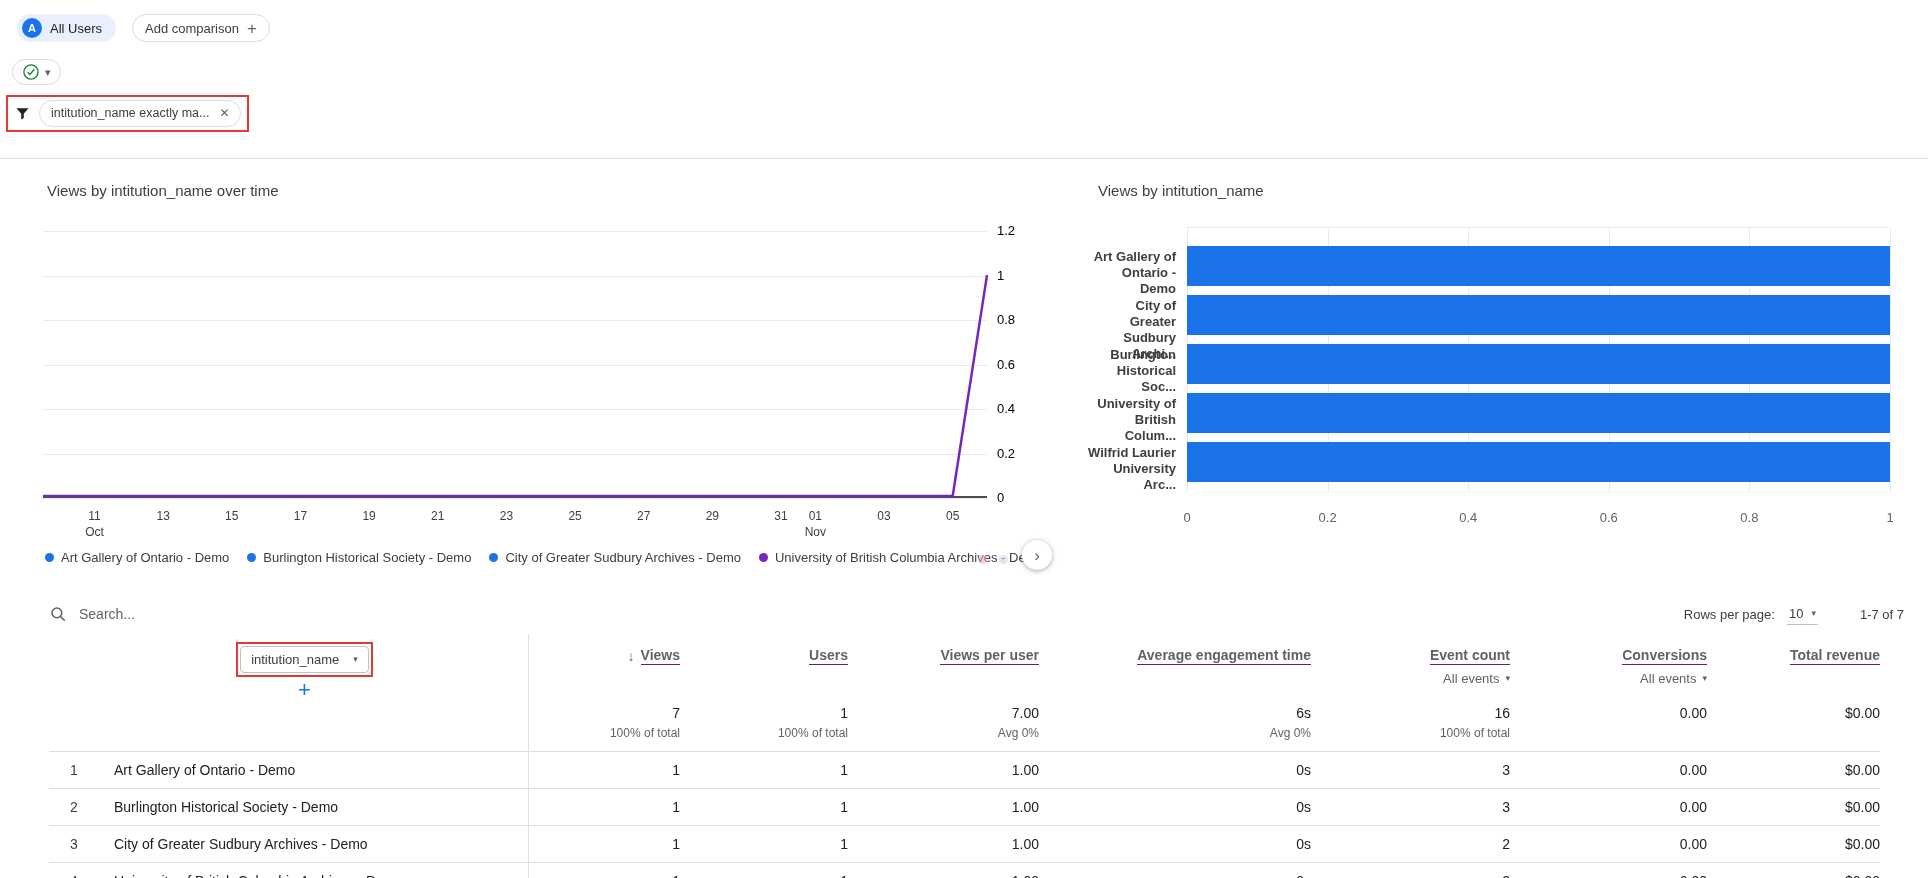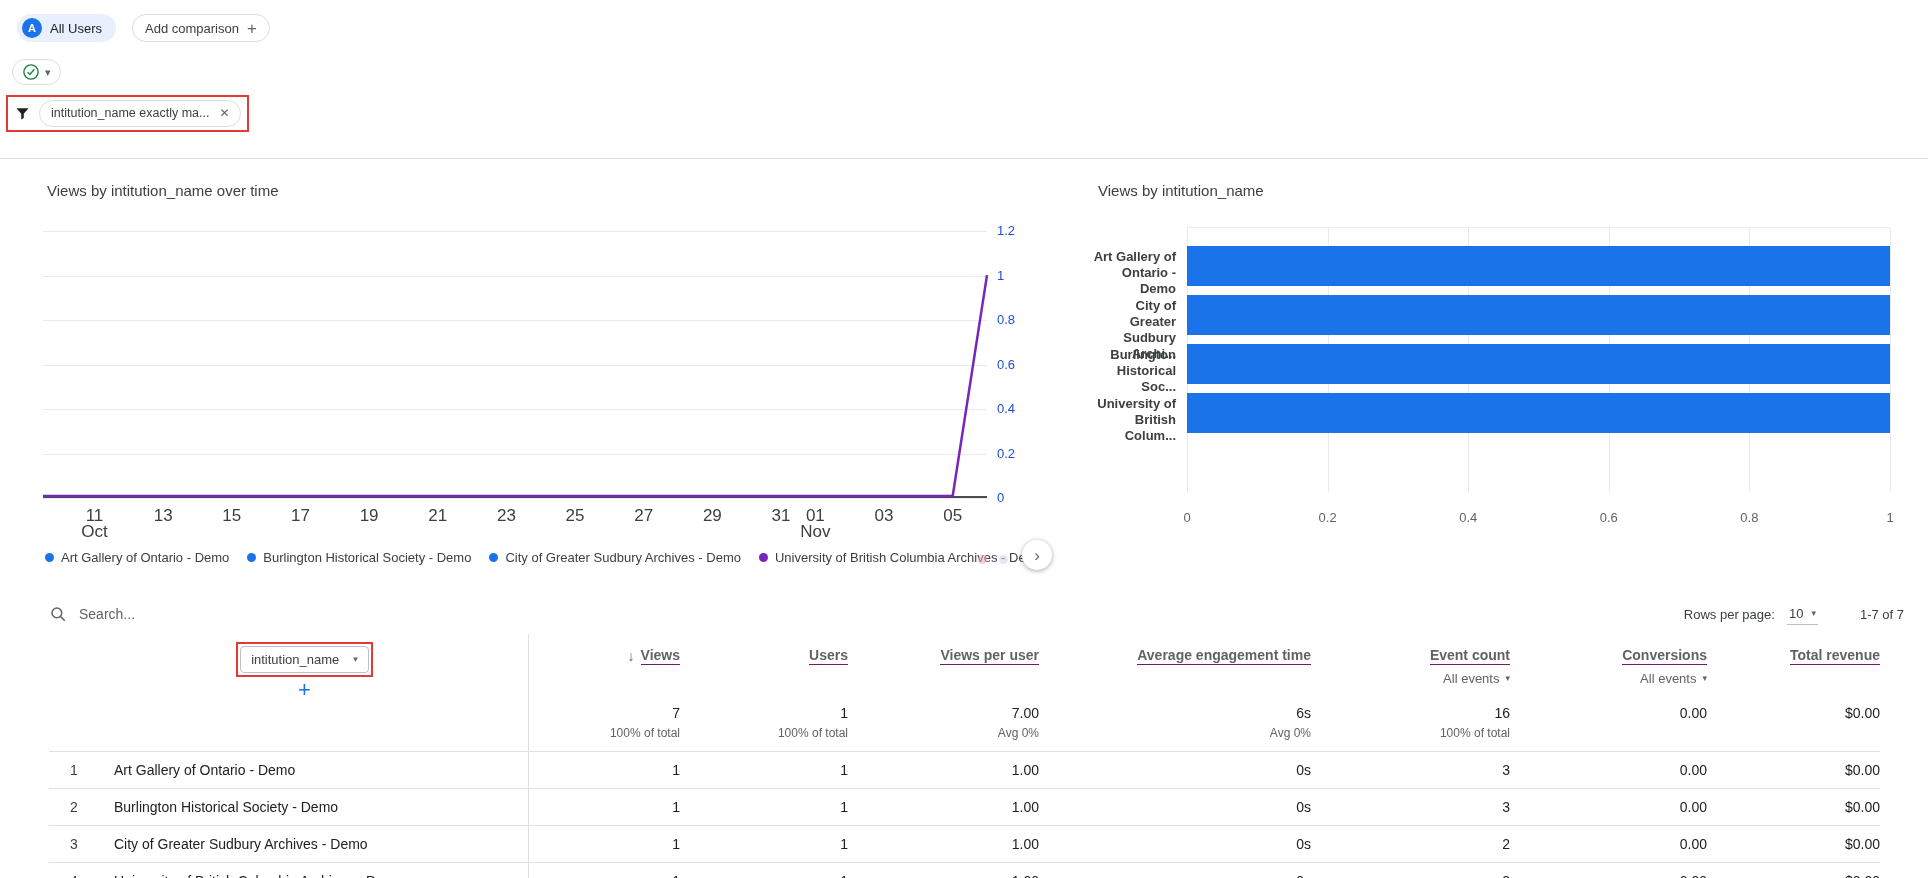--- a/index.html
+++ b/index.html
@@ -34,23 +34,23 @@
   .card{position:absolute;background:#fff;}
   .card-line{left:37px;top:172px;width:1015px;height:420px;}
   .card-bar{left:1088px;top:172px;width:807px;height:420px;}
   .card-title{position:absolute;left:10px;top:10px;font-size:15px;font-weight:500;color:#3c4043;}
 
   
   .plot{position:absolute;left:6px;top:59px;width:944px;height:267px;border-bottom:2px solid #4a4d51;}
   .grid-h{position:absolute;left:0;right:0;height:1px;background:#e8eaed;}
   #line-svg{position:absolute;left:0;top:0;width:100%;height:100%;overflow:visible;}
   #line-ylabels{position:absolute;left:960px;top:59px;width:52px;height:267px;}
-  .y-label{position:absolute;left:0;font-size:13px;color:#1d4ed8;}
+  .y-label{position:absolute;left:0;font-size:13px;color:#000000;}
   #line-xticks{position:absolute;left:6px;top:336px;width:944px;height:36px;}
-  .x-tick{position:absolute;transform:translateX(-50%);display:flex;flex-direction:column;align-items:center;font-size:17px;color:#3c4043;line-height:16px;}
+  .x-tick{position:absolute;transform:translateX(-50%);display:flex;flex-direction:column;align-items:center;font-size:12px;color:#3c4043;line-height:16px;}
   .legend{position:absolute;left:8px;top:378px;display:flex;align-items:center;gap:18px;}
   .legend-item{display:inline-flex;align-items:center;gap:7px;cursor:pointer;}
   .legend-label{font-size:13px;color:#3c4043;white-space:nowrap;}
   .dot{width:9px;height:9px;border-radius:50%;flex:0 0 auto;}
   #legend-overflow{position:absolute;right:44px;top:383px;display:flex;gap:12px;opacity:.55;}
   .legend-next{position:absolute;right:0;top:368px;width:30px;height:30px;border:none;border-radius:50%;background:#fff;box-shadow:0 1px 5px rgba(0,0,0,.35);font-size:17px;color:#5f6368;cursor:pointer;font-family:inherit;line-height:1;}
 
   
   #bar-grid{position:absolute;left:99px;top:55px;width:703px;height:265px;border-top:1px solid #e8eaed;}
   .grid-v{position:absolute;top:0;bottom:0;width:1px;background:#e8eaed;}
@@ -279,20 +279,29 @@
       </div>
       <div class="bar-row">
         <div class="bar-label">
           <span>University of</span>
           <span>British Colum...</span>
         </div>
         <div class="bar-track">
           <div class="bar" style="width: 100%; background: rgb(26, 115, 232);"></div>
         </div>
       </div>
+      <div class="bar-row">
+        <div class="bar-label">
+          <span>Wilfrid Laurier</span>
+          <span>University Arc...</span>
+        </div>
+        <div class="bar-track">
+          <div class="bar" style="width: 100%; background: rgb(26, 115, 232);"></div>
+        </div>
+      </div>
     </div>
   <div id="bar-xlabels">
       <div class="bar-xlabel" style="left: 0%;">0</div>
       <div class="bar-xlabel" style="left: 20%;">0.2</div>
       <div class="bar-xlabel" style="left: 40%;">0.4</div>
       <div class="bar-xlabel" style="left: 60%;">0.6</div>
       <div class="bar-xlabel" style="left: 80%;">0.8</div>
       <div class="bar-xlabel" style="left: 100%;">1</div>
     </div>
 </section>

